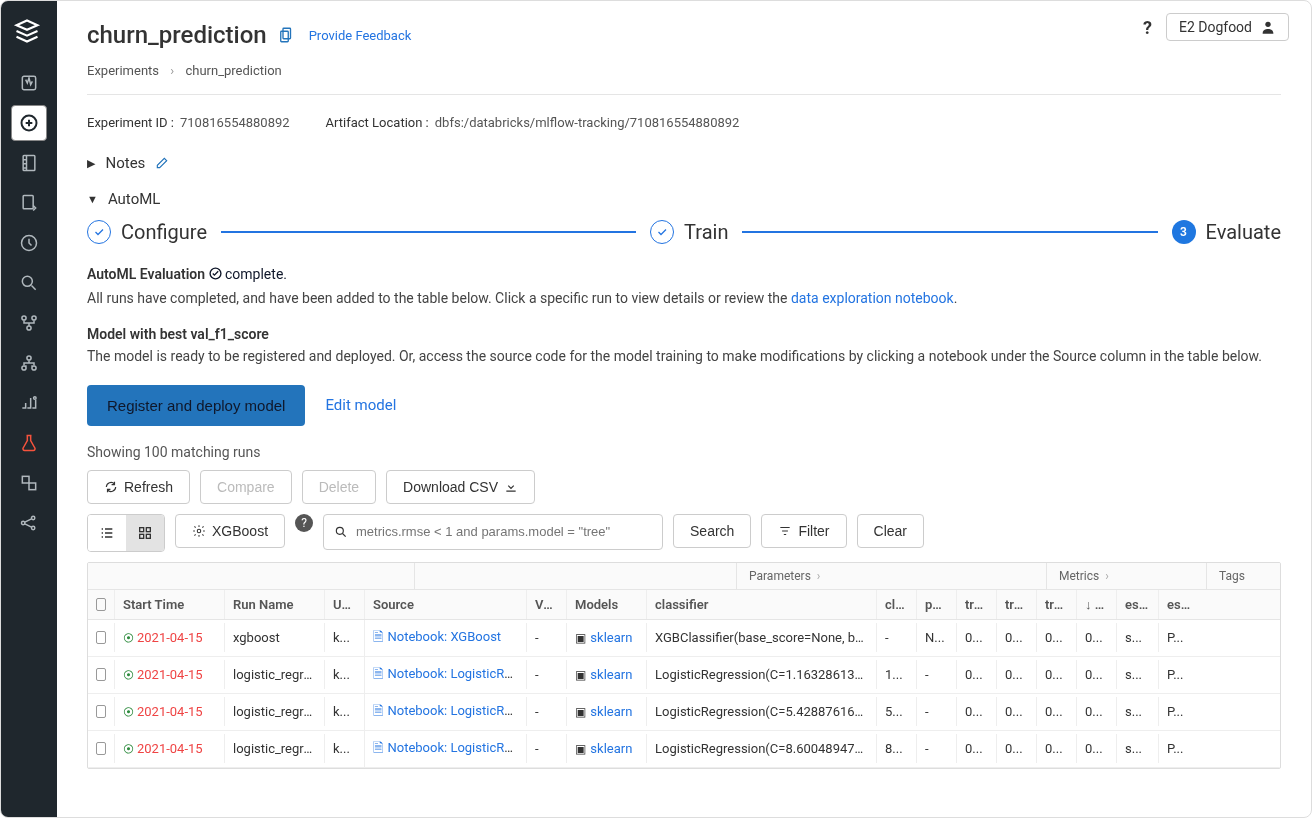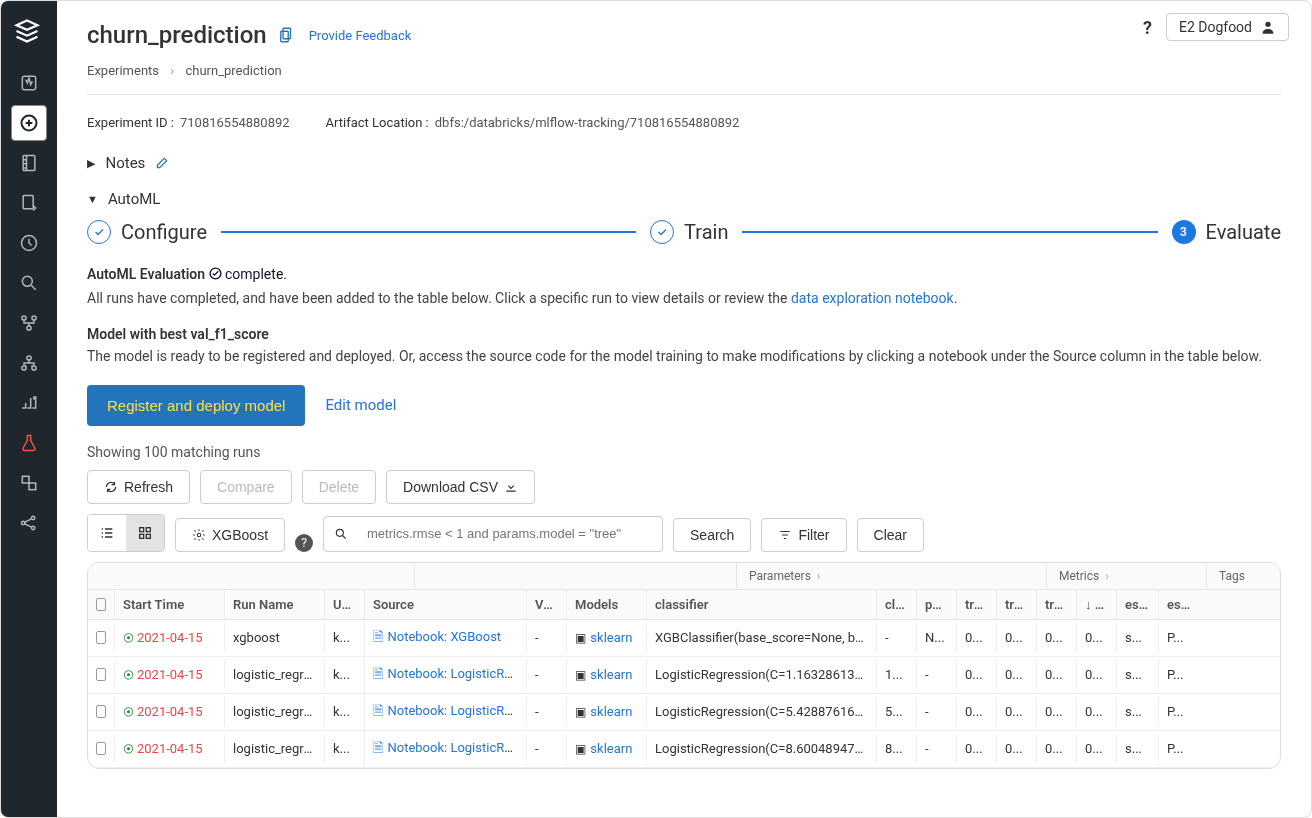--- a/index.html
+++ b/index.html
@@ -34,32 +34,32 @@
 .step-label { font-size: 20px; color: #333; }
 .step-line { flex: 1; height: 1.5px; background: #2374e1; margin: 0 14px; }
 .eval-hdr { font-size: 14px; margin-bottom: 6px; }
 .eval-hdr b { font-weight: 600; }
 .complete { color: #0f172a; }
 .complete-icon { display: inline-block; vertical-align: -1px; }
 .body-text { font-size: 14px; color: #444; margin-bottom: 18px; line-height: 1.45; }
 .link { color: #2374e1; cursor: pointer; }
 .subhdr { font-weight: 600; font-size: 14px; margin-bottom: 4px; }
 .actions { display: flex; align-items: center; gap: 20px; margin: 14px 0 18px; }
-.btn-primary { background: #2374bb; color: #fde047; border: none; padding: 12px 20px; font-size: 15px; border-radius: 4px; cursor: pointer; }
+.btn-primary { background: #2374bb; color: #0f172a; border: none; padding: 12px 20px; font-size: 15px; border-radius: 4px; cursor: pointer; }
 .showing { color: #555; font-size: 14px; margin-bottom: 10px; }
-.toolbar1, .toolbar2 { display: flex; align-items: flex-end; gap: 10px; margin-bottom: 10px; }
+.toolbar1, .toolbar2 { display: flex; align-items: flex-start; gap: 10px; margin-bottom: 10px; }
 .btn { border: 1px solid #ccc; background: #fff; padding: 8px 16px; border-radius: 4px; font-size: 14px; color: #333; display: inline-flex; align-items: center; gap: 6px; cursor: pointer; }
 .btn.disabled { color: #bbb; cursor: default; }
 .view-toggle { display: inline-flex; border: 1px solid #ccc; border-radius: 4px; overflow: hidden; }
 .vt-btn { width: 38px; height: 36px; display: flex; align-items: center; justify-content: center; cursor: pointer; background: #fff; }
 .vt-btn.active { background: #e3e3e3; }
 .search-box { display: flex; align-items: center; border: 1px solid #ccc; border-radius: 4px; padding: 0 10px; height: 36px; width: 340px; }
 .search-box input { border: none; outline: none; font-size: 13px; flex: 1; background: transparent; }
 .help-circ { width: 18px; height: 18px; border-radius: 50%; background: #555; color: #fff; font-size: 12px; display: flex; align-items: center; justify-content: center; cursor: pointer; }
-.table-wrap { border: 1px solid #ddd; border-radius: 12px; overflow: hidden; margin-top: 6px; }
+.table-wrap { border: 1px solid #ddd; border-radius: 2px; overflow: hidden; margin-top: 6px; }
 .thead-sup { display: flex; background: #fafafa; border-bottom: 1px solid #e5e5e5; font-size: 12px; color: #666; }
 .thead-sup .supcell { padding: 6px 12px; border-left: 1px solid #e5e5e5; display: flex; align-items: center; gap: 6px; }
 .thead { display: flex; background: #fafafa; border-bottom: 1px solid #e5e5e5; font-size: 12px; font-weight: 600; color: #555; }
 .th, .td { padding: 7px 8px; border-left: 1px solid #eee; overflow: hidden; white-space: nowrap; text-overflow: ellipsis; font-size: 13px; }
 .trow { display: flex; border-bottom: 1px solid #eee; align-items: center; }
 .col-chk   { width: 26px; flex: none; display: flex; align-items: center; justify-content: center; border-left: none; }
 .col-start { width: 110px; flex: none; }
 .col-run   { width: 100px; flex: none; }
 .col-user  { width: 40px;  flex: none; }
 .col-source{ width: 162px; flex: none; }
@@ -302,21 +302,21 @@
             <path d="M12 2v3M12 19v3M4.2 4.2l2 2M17.8 17.8l2 2M2 12h3M19 12h3M4.2 19.8l2-2M17.8 6.2l2-2"></path>
           </svg>
           <span>XGBoost</span>
         </button>
       <div class="help-circ">?</div>
       <div class="search-box">
         <svg width="14" height="14" viewBox="0 0 24 24" fill="none" stroke="currentColor" stroke-width="2">
             <circle cx="10" cy="10" r="6"></circle>
             <path d="M15 15l5 5"></path>
           </svg>
-        <input type="text" style="margin-left: 19px;" placeholder="metrics.rmse &lt; 1 and params.model = &quot;tree&quot;">
+        <input type="text" style="margin-left: 8px;" placeholder="metrics.rmse &lt; 1 and params.model = &quot;tree&quot;">
       </div>
       <button class="btn">Search</button>
       <button class="btn">
           <svg width="14" height="14" viewBox="0 0 24 24" fill="none" stroke="currentColor" stroke-width="2">
             <path d="M4 6h16M7 12h10M10 18h4"></path>
           </svg>
           <span>Filter</span>
         </button>
       <button class="btn">Clear</button>
     </div>

